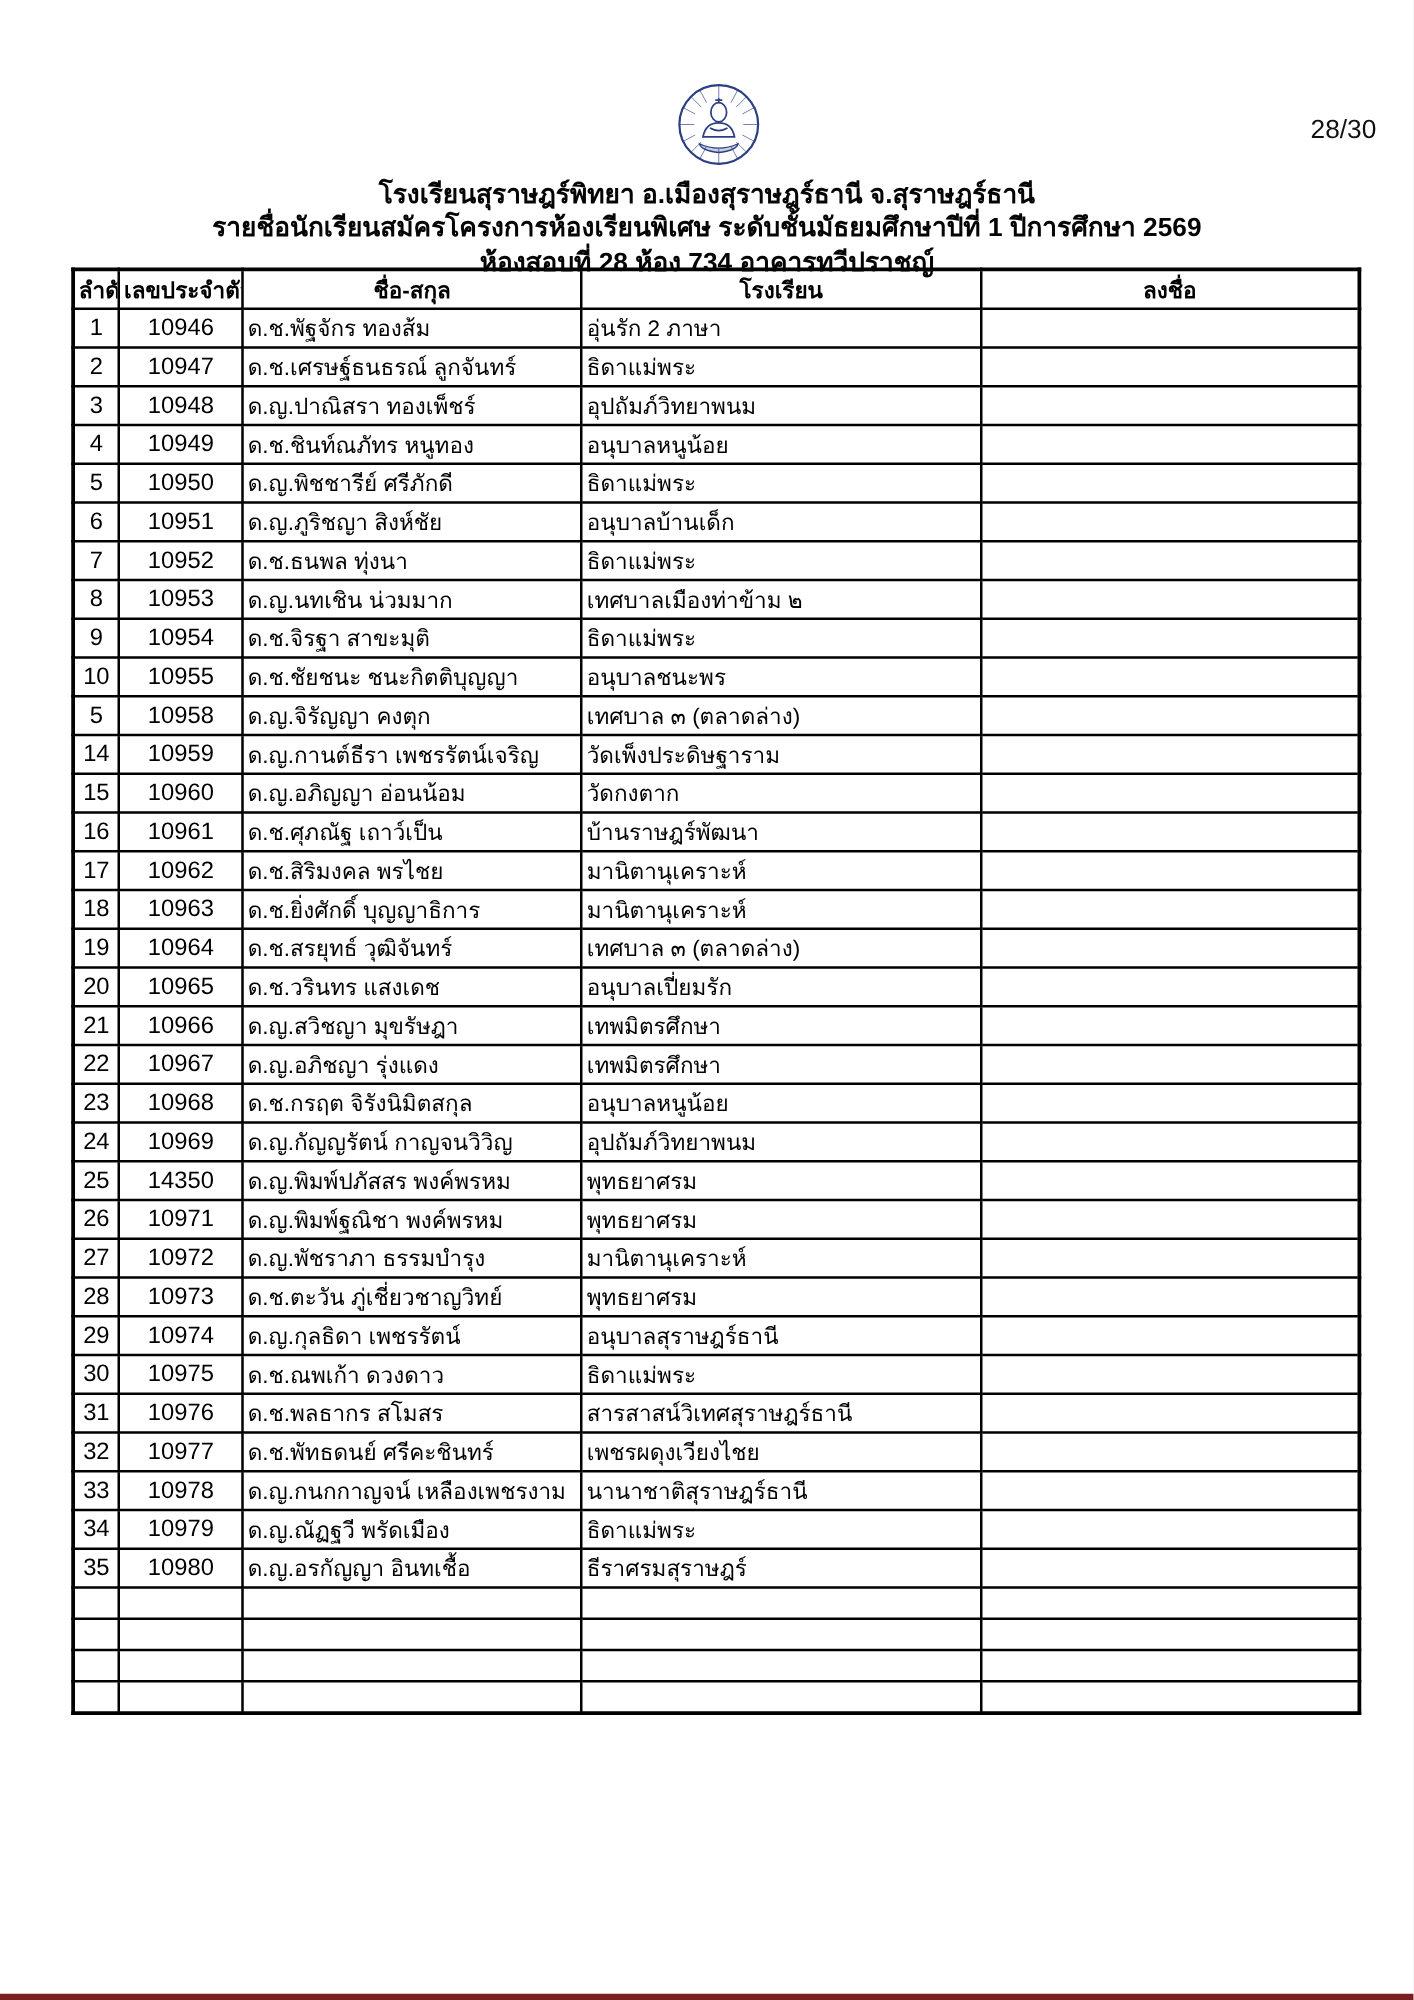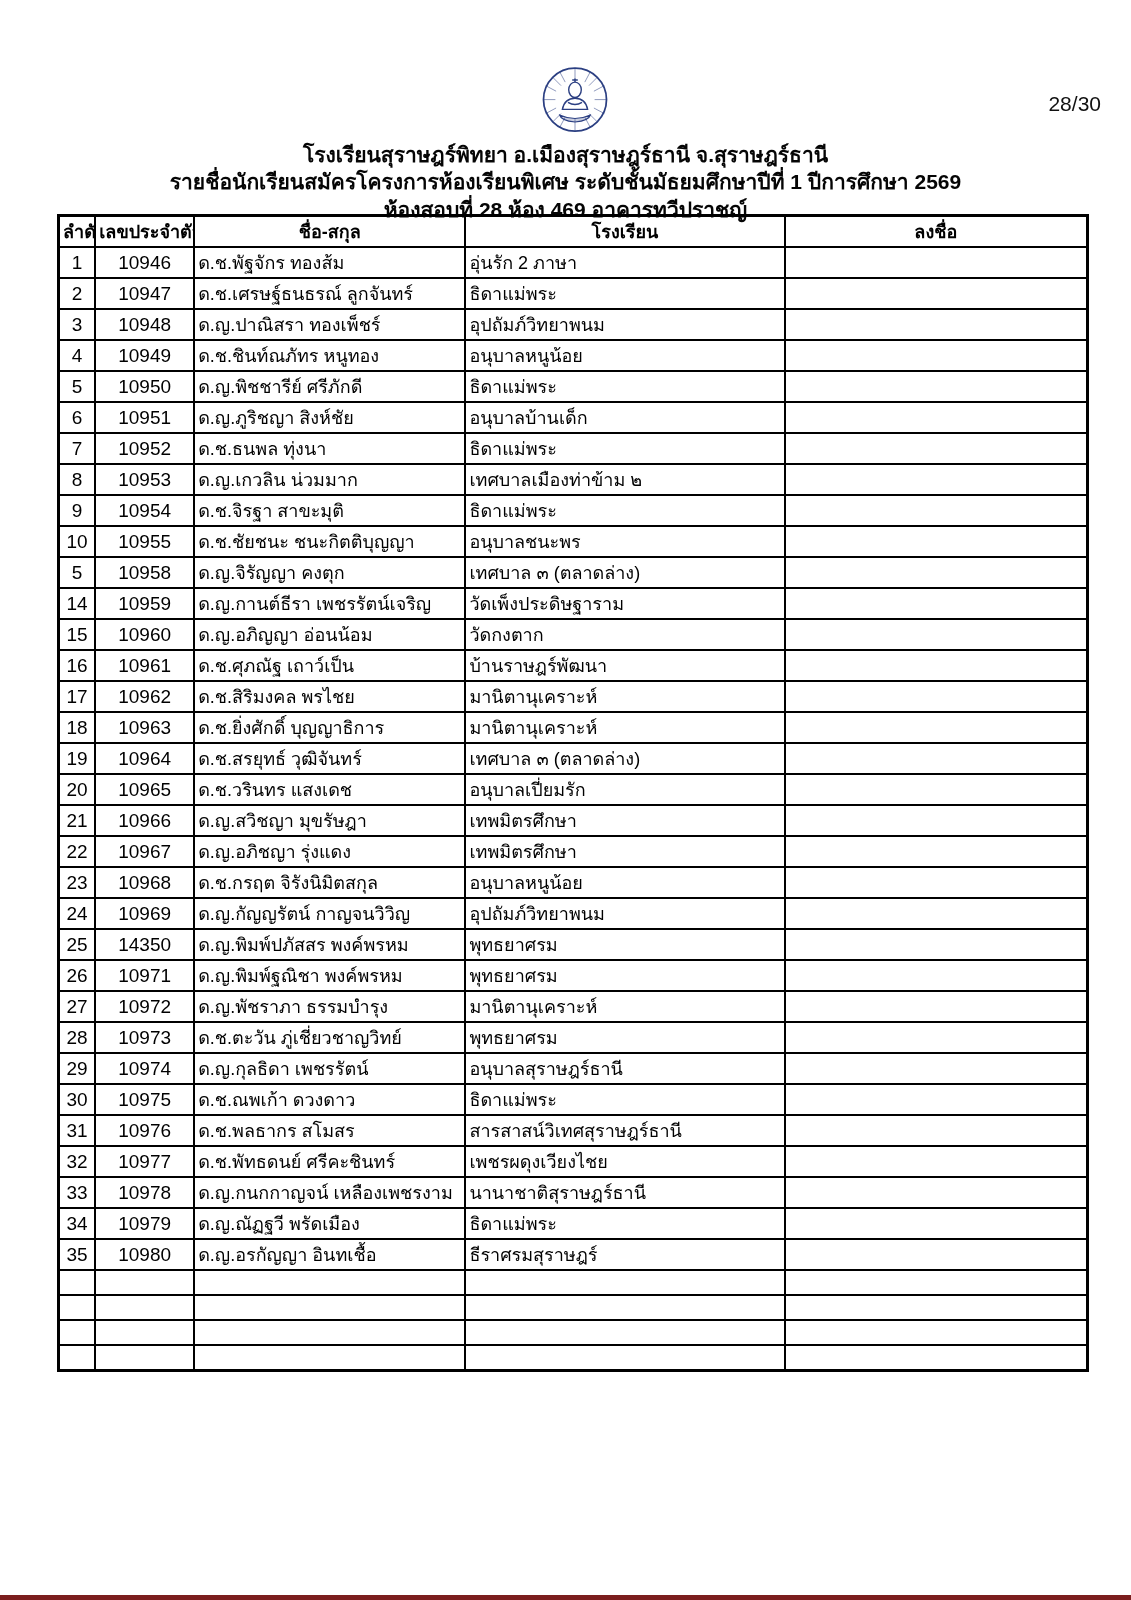--- a/index.html
+++ b/index.html
@@ -89,21 +89,21 @@
         <path d="M50 18 L50 23 M46 20 L54 20"></path>
         <path d="M32 62 Q35 46 50 46 Q65 46 68 62 Z"></path>
         <path d="M40 52 Q50 58 60 52"></path>
       </g>
       <path d="M28 70 Q50 80 72 70 Q70 78 50 80 Q30 78 28 70 Z" stroke-width="1.5" fill="#2b3f82" fill-opacity="0.25"></path>
     </g>
   </svg>
 
   <div class="title title-1">โรงเรียนสุราษฎร์พิทยา อ.เมืองสุราษฎร์ธานี จ.สุราษฎร์ธานี</div>
   <div class="title title-2">รายชื่อนักเรียนสมัครโครงการห้องเรียนพิเศษ ระดับชั้นมัธยมศึกษาปีที่ 1 ปีการศึกษา 2569</div>
-  <div class="title title-3">ห้องสอบที่ 28 ห้อง 469 อาคารทวีปราชญ์</div>
+  <div class="title title-3">ห้องสอบที่ 28 ห้อง 734 อาคารทวีปราชญ์</div>
 
   <table class="roster">
     <colgroup>
       <col class="col-no">
         <col class="col-id">
         <col class="col-name">
         <col class="col-school">
         <col class="col-sign">
     </colgroup>
     <thead>
@@ -161,21 +161,21 @@
         <tr>
           <td class="col-no">7</td>
           <td class="col-id">10952</td>
           <td class="col-name">ด.ช.ธนพล ทุ่งนา</td>
           <td class="col-school">ธิดาแม่พระ</td>
           <td class="col-sign"></td>
         </tr>
         <tr>
           <td class="col-no">8</td>
           <td class="col-id">10953</td>
-          <td class="col-name">ด.ญ.เกวลิน น่วมมาก</td>
+          <td class="col-name">ด.ญ.นทเชิน น่วมมาก</td>
           <td class="col-school">เทศบาลเมืองท่าข้าม ๒</td>
           <td class="col-sign"></td>
         </tr>
         <tr>
           <td class="col-no">9</td>
           <td class="col-id">10954</td>
           <td class="col-name">ด.ช.จิรฐา สาขะมุติ</td>
           <td class="col-school">ธิดาแม่พระ</td>
           <td class="col-sign"></td>
         </tr>

